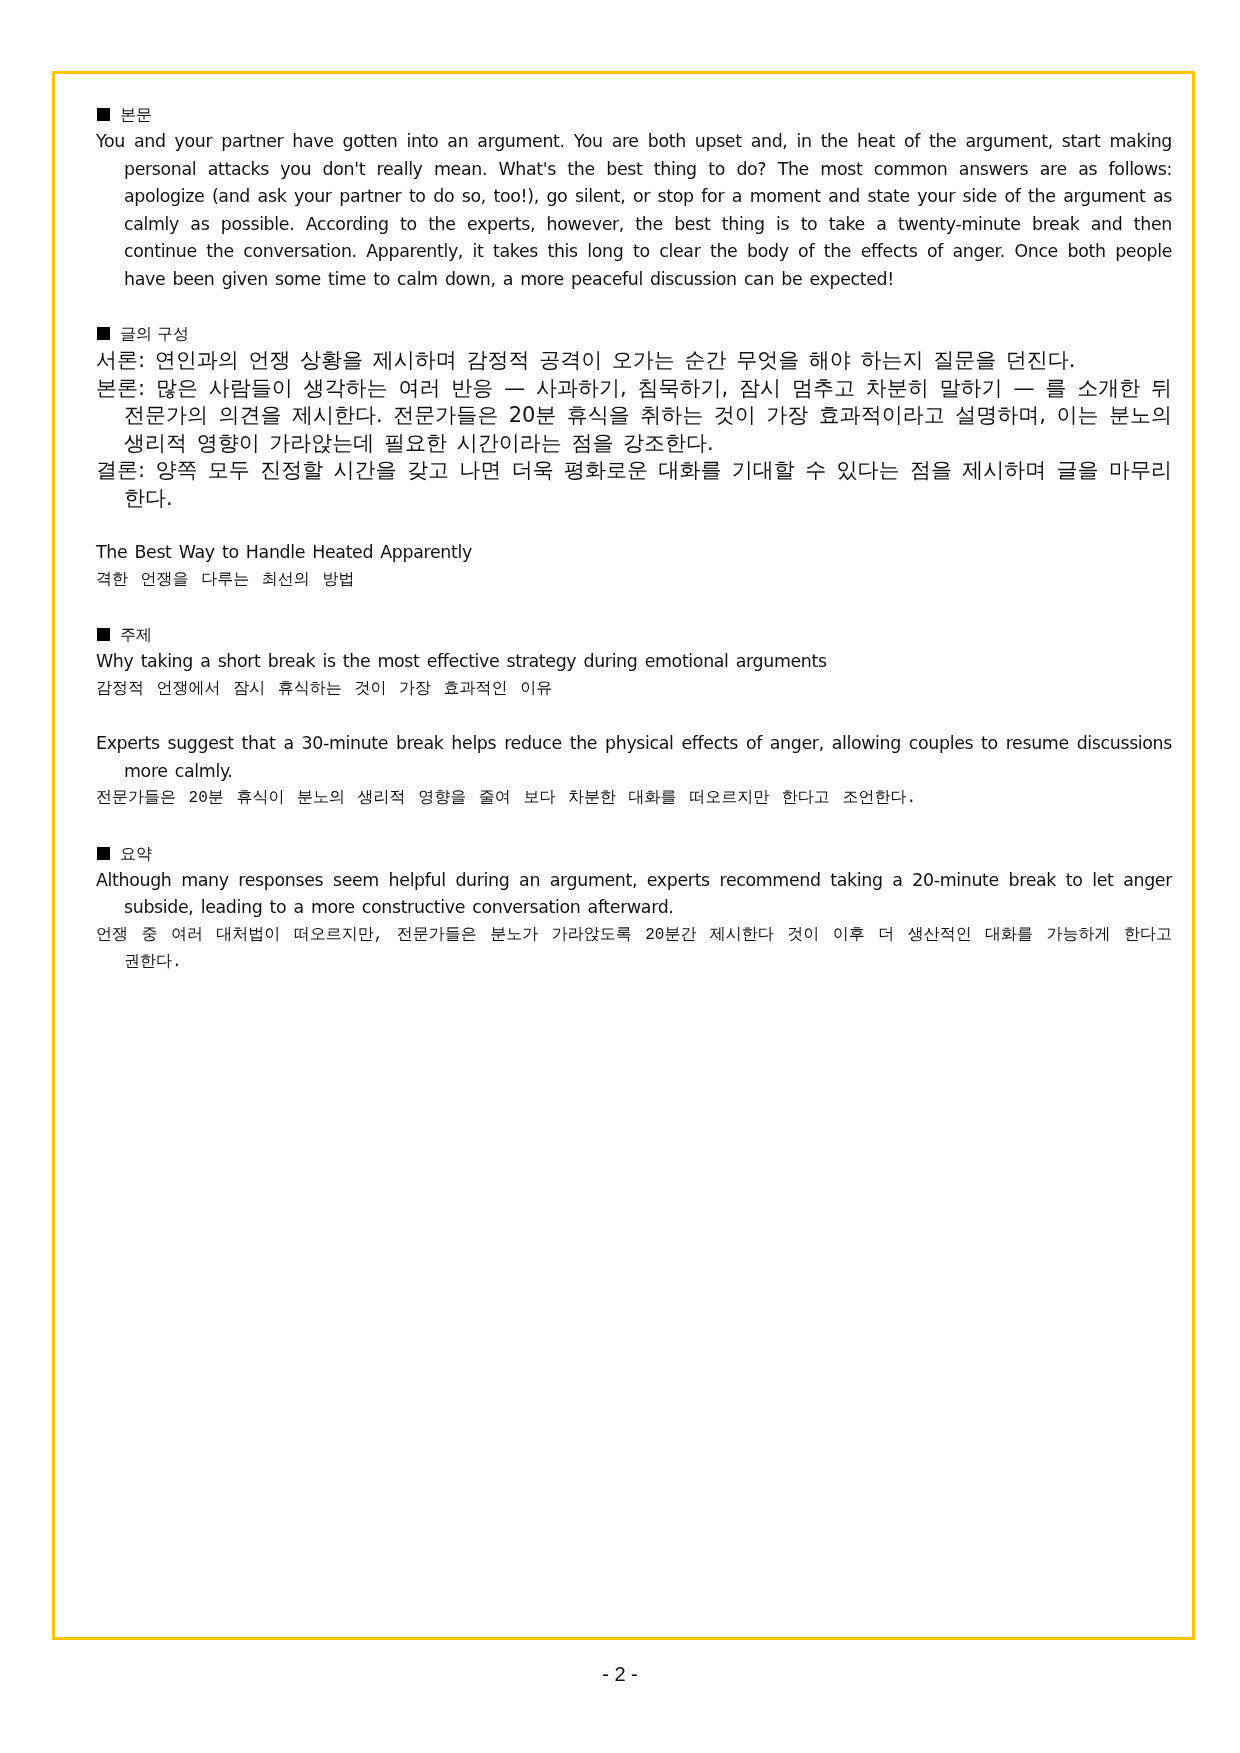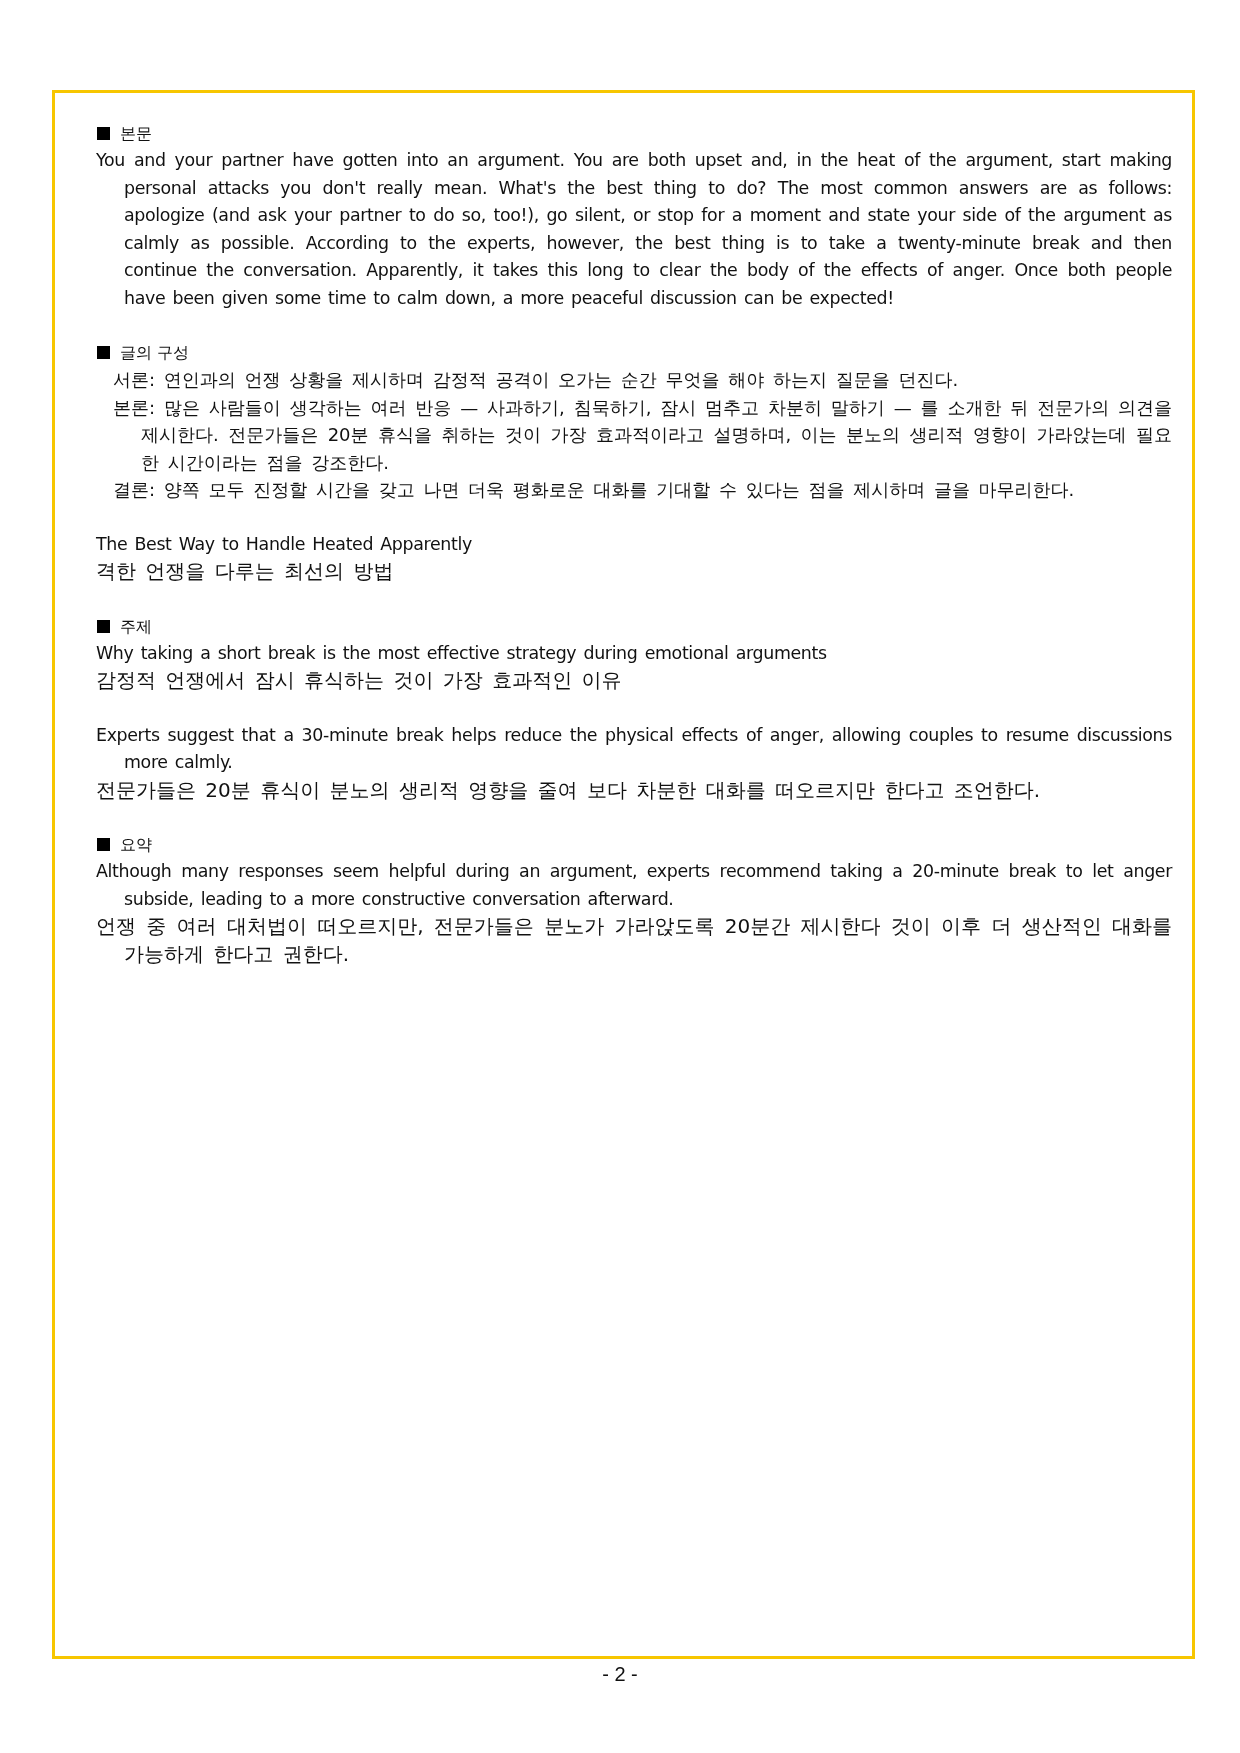--- a/index.html
+++ b/index.html
@@ -10,21 +10,21 @@
     body {
       width: 1240px;
       height: 1753px;
       position: relative;
       font-family: "DejaVu Sans", "Liberation Sans", sans-serif;
       color: #111111;
     }
     .page-frame {
       position: absolute;
       left: 52px;
-      top: 90px;
+      top: 71px;
       width: 1137px;
       height: 1563px;
       border: 3px solid #F7C600;
       box-sizing: content-box;
     }
     .content {
       position: absolute;
       left: 41px;
       top: 27px;
       width: 1076px;
@@ -51,35 +51,35 @@
       font-family: "DejaVu Sans", sans-serif;
       font-size: 17.4px;
       line-height: 27.5px;
       text-align: justify;
       text-indent: -28px;
       padding-left: 28px;
       word-spacing: 2px;
       letter-spacing: -0.35px;
     }
     .ko {
-      font-size: 20px;
+      font-size: 16px;
       line-height: 27.5px;
       text-align: justify;
       text-indent: -28px;
       padding-left: 28px;
       word-spacing: 3px;
+      font-family: Liberation Mono, monospace;
     }
     .structure-line {
-      font-size: 18px;
+      font-size: 21px;
       line-height: 27.5px;
       text-align: justify;
       text-indent: -28px;
       padding-left: 28px;
       word-spacing: 3px;
-      margin-left: 17px;
     }
     .page-number {
       position: absolute;
       top: 1660px;
       left: 0;
       width: 1240px;
       text-align: center;
       font-family: "Liberation Sans", sans-serif;
       font-size: 20px;
       line-height: 28px;

